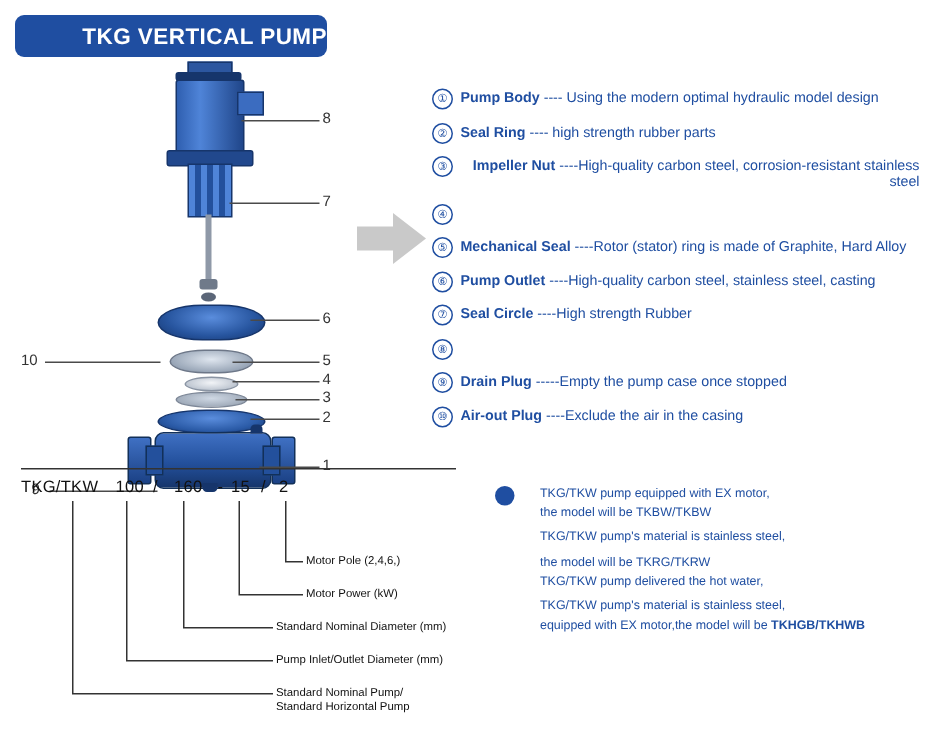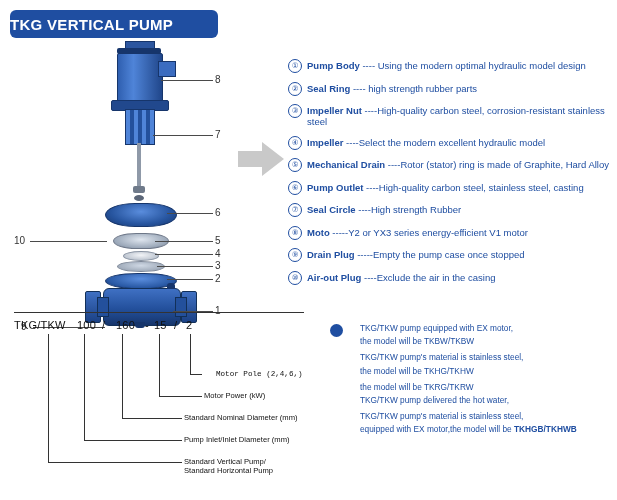--- a/index.html
+++ b/index.html
@@ -10,21 +10,21 @@
     color:#1b4f9c;
     position:relative;
     overflow:hidden;
   }
   .root{position:relative;width:617px;height:500px;}
 
   
   .title-box{
     position:absolute;left:10px;top:10px;width:208px;height:28px;
     background:#1f4ea1;border-radius:6px 6px 6px 6px;
-    display:flex;align-items:center;justify-content:flex-start;
+    display:flex;align-items:center;justify-content:flex-end;
   }
   .title-box .title-text{
     color:#ffffff;font-weight:bold;font-size:15px;letter-spacing:.3px;
   }
 
   
   .pump-area{position:absolute;left:55px;top:45px;width:185px;height:255px;}
   .motor-body{
     position:absolute;left:62px;top:8px;width:44px;height:48px;
     background:linear-gradient(90deg,#2f5fb0 0%,#4f84d8 35%,#20468a 100%);
@@ -93,21 +93,21 @@
     border-left:22px solid #c9c9c9;
   }
 
   
   .legend{position:absolute;left:288px;top:60px;width:325px;}
   .legend-row{display:flex;align-items:flex-start;margin-bottom:9.5px;font-size:9.5px;line-height:11px;}
   .legend-num{
     flex:0 0 auto;width:12px;height:12px;border:1px solid #1f4ea1;border-radius:50%;
     color:#1f4ea1;font-size:7.5px;line-height:11px;text-align:center;margin-right:5px;margin-top:-1px;
   }
-  .legend-text{color:#1f4ea1;}
+  .legend-text{color:#1f4ea1;text-align:right;}
   .legend-text .part{font-weight:bold;}
 
   
   .model{position:absolute;left:14px;top:312px;width:290px;height:180px;}
   .model-border-top{position:absolute;left:0;top:0;width:290px;height:1px;background:#333;}
   .model-code{position:absolute;left:0;top:7px;width:290px;font-size:11px;color:#111;letter-spacing:.2px;}
   .mc{position:absolute;top:0;white-space:nowrap;}
   .vline{position:absolute;width:1px;background:#333;}
   .hline{position:absolute;height:1px;background:#333;}
   .mlabel{position:absolute;font-size:7.6px;color:#111;white-space:nowrap;line-height:10px;}
@@ -192,37 +192,35 @@
     <div class="legend-row">
       <div class="legend-num">②</div>
       <div class="legend-text"><span class="part">Seal Ring</span><span> ---- high strength rubber parts</span></div>
     </div>
     <div class="legend-row">
       <div class="legend-num">③</div>
       <div class="legend-text"><span class="part">Impeller Nut</span><span> ----High-quality carbon steel, corrosion-resistant stainless steel</span></div>
     </div>
     <div class="legend-row">
       <div class="legend-num">④</div>
-      <div class="legend-text"><span class="part">Impeller</span><span> ----Select the modern excellent hydraulic model</span></div>
     </div>
     <div class="legend-row">
       <div class="legend-num">⑤</div>
-      <div class="legend-text"><span class="part">Mechanical Drain</span><span> ----Rotor (stator) ring is made of Graphite, Hard Alloy</span></div>
+      <div class="legend-text"><span class="part">Mechanical Seal</span><span> ----Rotor (stator) ring is made of Graphite, Hard Alloy</span></div>
     </div>
     <div class="legend-row">
       <div class="legend-num">⑥</div>
       <div class="legend-text"><span class="part">Pump Outlet</span><span> ----High-quality carbon steel, stainless steel, casting</span></div>
     </div>
     <div class="legend-row">
       <div class="legend-num">⑦</div>
       <div class="legend-text"><span class="part">Seal Circle</span><span> ----High strength Rubber</span></div>
     </div>
     <div class="legend-row">
       <div class="legend-num">⑧</div>
-      <div class="legend-text"><span class="part">Moto</span><span> -----Y2 or YX3 series energy-efficient V1 motor</span></div>
     </div>
     <div class="legend-row">
       <div class="legend-num">⑨</div>
       <div class="legend-text"><span class="part">Drain Plug</span><span> -----Empty the pump case once stopped</span></div>
     </div>
     <div class="legend-row">
       <div class="legend-num">⑩</div>
       <div class="legend-text"><span class="part">Air-out Plug</span><span> ----Exclude the air in the casing</span></div>
     </div>
   </div>
@@ -236,48 +234,47 @@
       <span class="mc" style="left:88px;">/</span>
       <span class="mc" style="left:102px;">160</span>
       <span class="mc" style="left:131px;">-</span>
       <span class="mc" style="left:140px;">15</span>
       <span class="mc" style="left:160px;">/</span>
       <span class="mc" style="left:172px;">2</span>
     </div>
 
     <div class="vline" style="left:176px;top:22px;height:40px;"></div>
     <div class="hline" style="left:176px;top:62px;width:12px;"></div>
-    <div class="mlabel" style="left:202px;top:57px;font-family:Liberation Mono, monospace;">Motor Pole (2,4,6,)</div>
+    <div class="mlabel" style="left:190px;top:57px;">Motor Pole (2,4,6,)</div>
 
     <div class="vline" style="left:145px;top:22px;height:62px;"></div>
     <div class="hline" style="left:145px;top:84px;width:43px;"></div>
     <div class="mlabel" style="left:190px;top:79px;">Motor Power  (kW)</div>
 
     <div class="vline" style="left:108px;top:22px;height:84px;"></div>
     <div class="hline" style="left:108px;top:106px;width:60px;"></div>
     <div class="mlabel" style="left:170px;top:101px;">Standard Nominal Diameter (mm)</div>
 
     <div class="vline" style="left:70px;top:22px;height:106px;"></div>
     <div class="hline" style="left:70px;top:128px;width:98px;"></div>
-    <div class="mlabel" style="left:170px;top:123px;">Pump Inlet/Inlet Diameter (mm)</div>
+    <div class="mlabel" style="left:170px;top:123px;">Pump Inlet/Outlet Diameter (mm)</div>
 
     <div class="vline" style="left:34px;top:22px;height:128px;"></div>
     <div class="hline" style="left:34px;top:150px;width:134px;"></div>
-    <div class="mlabel" style="left:170px;top:145px;">Standard Vertical Pump/</div>
+    <div class="mlabel" style="left:170px;top:145px;">Standard Nominal Pump/</div>
     <div class="mlabel" style="left:170px;top:154px;">Standard Horizontal Pump</div>
   </div>
 
   <div class="notes">
     <div class="note-dot"></div>
     <div class="note-list">
       <div class="note-line">TKG/TKW pump equipped with EX motor,</div>
       <div class="note-line">the model will be TKBW/TKBW</div>
       <div class="note-gap"></div>
       <div class="note-line">TKG/TKW pump's material is stainless steel,</div>
-      <div class="note-line">the model will be TKHG/TKHW</div>
       <div class="note-gap"></div>
       <div class="note-line">the model will be TKRG/TKRW</div>
       <div class="note-line">TKG/TKW pump delivered the hot water,</div>
       <div class="note-gap"></div>
       <div class="note-line">TKG/TKW pump's material is stainless steel,</div>
       <div class="note-line"><span>equipped with EX motor,the model will be </span><span class="bold">TKHGB/TKHWB</span></div>
     </div>
   </div>
 
 </div>

